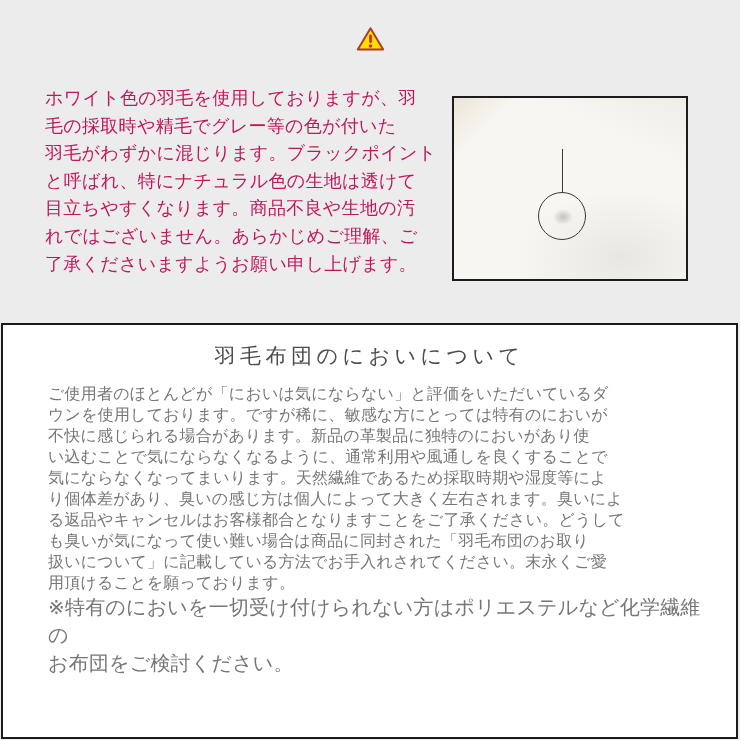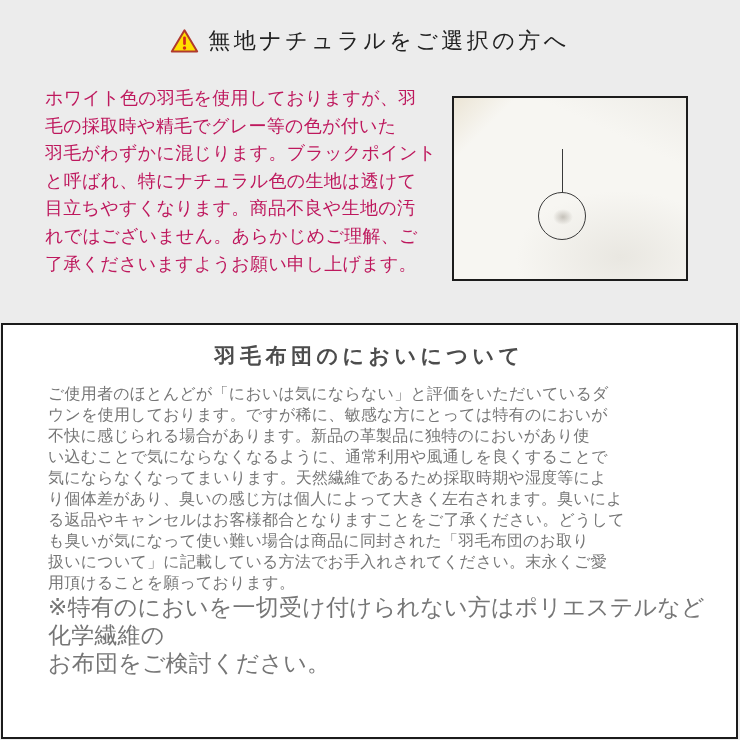--- a/index.html
+++ b/index.html
@@ -48,42 +48,41 @@
     position:absolute;left:99px;top:111px;width:20px;height:16px;border-radius:50%;
     background:radial-gradient(closest-side, rgba(158,152,142,.55), rgba(158,152,142,0));
   }
   
   .odor-box{
     position:absolute;left:1px;top:323px;width:737px;height:416px;
     box-sizing:border-box;border:2px solid #1b1b1b;background:#ffffff;
   }
   .odor-heading{
     margin:17px 0 0 0;text-align:center;
-    font-size:21px;font-weight:bold;letter-spacing:4.5px;color:#4c4c4c;
+    font-size:21px;font-weight:normal;letter-spacing:4.5px;color:#4c4c4c;
   }
   .odor-text{
     margin:13px 0 0 45px;width:668px;
     font-size:16px;line-height:21px;letter-spacing:0.2px;
     color:#767676;white-space:pre-line;
   }
   .odor-note{margin-left:45px;width:668px;
-    font-size:23px;line-height:28.2px;letter-spacing:0.2px;
+    font-size:20px;line-height:28.2px;letter-spacing:0.2px;
     color:#767676;white-space:pre-line;
   }
 </style>
 </head>
 <body>
 
 <div class="notice-heading">
   <svg class="warn-icon" viewBox="0 0 32 28" aria-hidden="true">
     <path d="M16 2.2 L30 25.5 H2 Z" fill="#ffe000" stroke="#b03a2e" stroke-width="2.2" stroke-linejoin="round"></path>
     <rect x="14.5" y="9" width="3" height="9.5" rx="1.5" fill="#d22a1e"></rect>
     <circle cx="16" cy="21.8" r="1.9" fill="#d22a1e"></circle>
   </svg>
-  <span class="txt">無地ナチュラルをご選択の方へ</span>
 </div>
 
 <div class="notice-body">ホワイト色の羽毛を使用しておりますが、羽
 毛の採取時や精毛でグレー等の色が付いた
 羽毛がわずかに混じります。ブラックポイント
 と呼ばれ、特にナチュラル色の生地は透けて
 目立ちやすくなります。商品不良や生地の汚
 れではございません。あらかじめご理解、ご
 了承くださいますようお願い申し上げます。</div>
 

